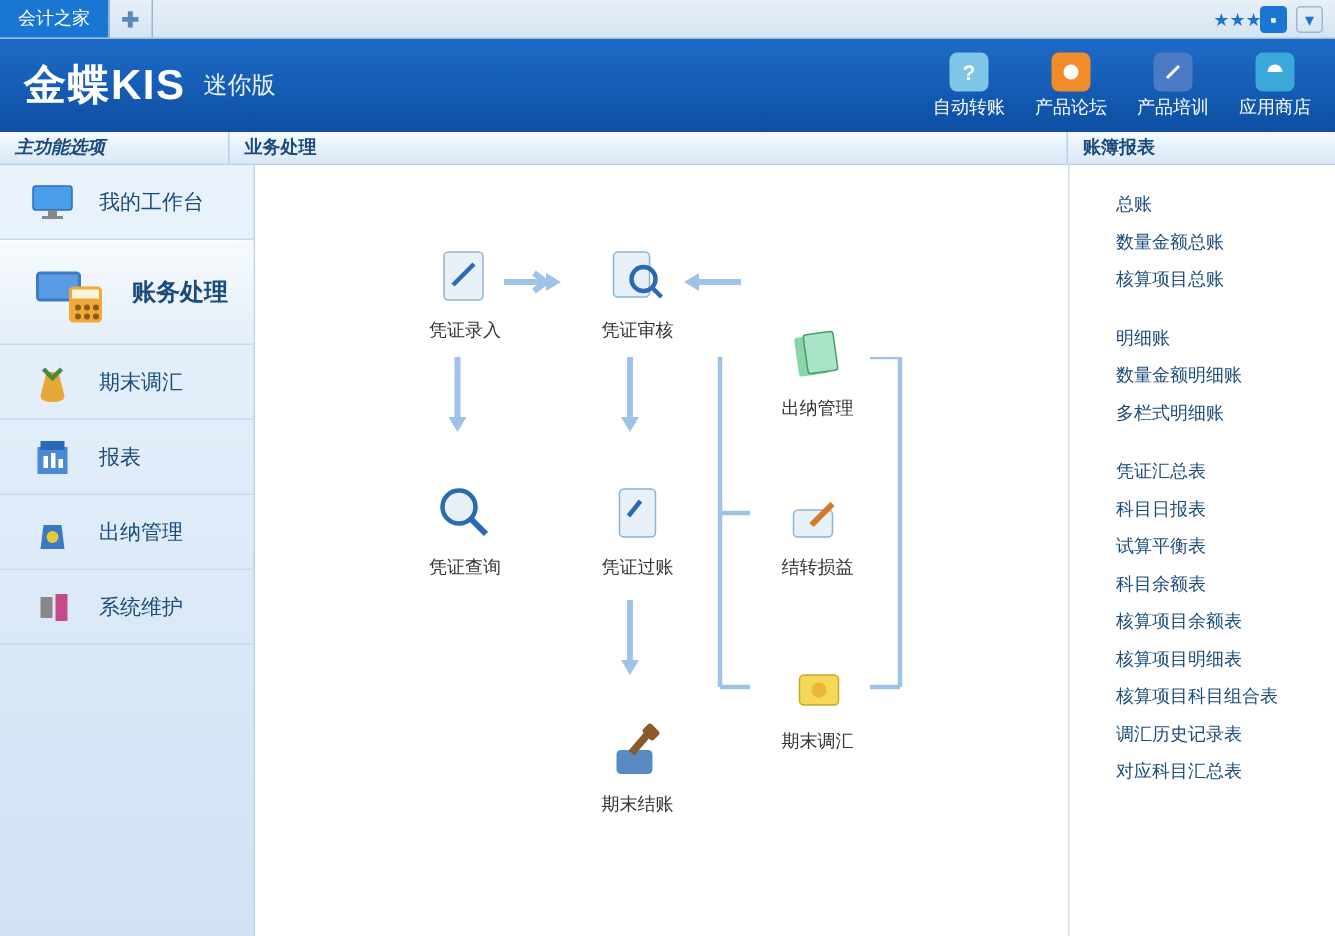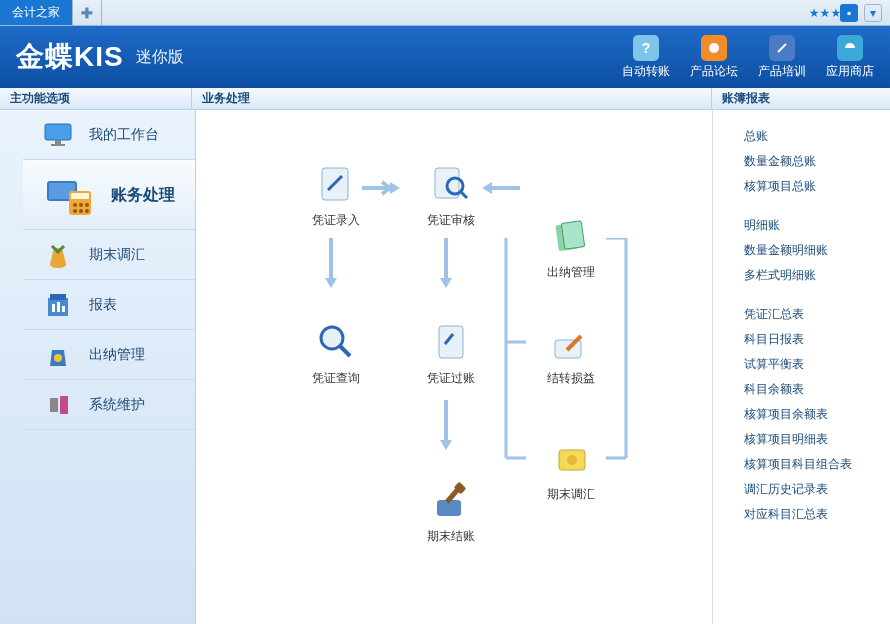--- a/index.html
+++ b/index.html
@@ -20,21 +20,21 @@
 .header-links { margin-left:auto; display:flex; gap:20px; }
 .hlink { display:flex; flex-direction:column; align-items:center; font-size:12px; cursor:pointer; }
 .hlink-icon { width:26px; height:26px; border-radius:5px; margin-bottom:2px; display:flex; align-items:center; justify-content:center; }
 
 
 .sectbar { height:22px; background:linear-gradient(#f5f9ff,#d9e8f7); border-bottom:1px solid #b8d0e8; display:flex; font-size:12px; font-weight:bold; color:#1a4b7a; }
 .sectbar > div { display:flex; align-items:center; padding-left:10px; border-right:1px solid #b8d0e8; }
 
 
 .bodywrap { display:flex; height:514px; }
-.sidebar { width:196px; background:linear-gradient(#eaf3fc,#d0e2f4); border-right:1px solid #b8d0e8;padding-left:23px; }
+.sidebar { width:170px; background:linear-gradient(#eaf3fc,#d0e2f4); border-right:1px solid #b8d0e8; }
 .sb-item { height:50px; display:flex; align-items:center; gap:14px; padding-left:18px; font-size:14px; color:#1a4b7a; border-bottom:1px solid #c8daec; cursor:pointer; }
 .sb-item.active { height:70px; background:linear-gradient(#f7fbff,#e4eef8); border-top:1px solid #fff; font-size:16px; font-weight:bold; }
 .sb-icon { width:34px; height:28px; display:flex; align-items:center; justify-content:center; flex-shrink:0; }
 .sb-item.active .sb-icon { width:56px; height:48px; }
 
 
 .main { flex:1; position:relative; background:#fff; }
 .flow-node { position:absolute; width:80px; display:flex; flex-direction:column; align-items:center; font-size:12px; color:#333; cursor:pointer; }
 .flow-icon { width:44px; height:44px; margin-bottom:6px; display:flex; align-items:center; justify-content:center; }
 .arrow { position:absolute; color:#9fc2e8; }
@@ -91,21 +91,21 @@
           <svg width="14" height="14">
             <path d="M7 2 A5 5 0 0 1 12 7 L2 7 A5 5 0 0 1 7 2" fill="#fff"></path>
           </svg>
         </div>
       <span>应用商店</span>
     </div>
   </div>
 </div>
 
 <div class="sectbar">
-  <div style="width:192px;">主功能选项</div>
+  <div style="width:153px;font-style:italic;">主功能选项</div>
   <div style="flex:1;">业务处理</div>
   <div style="width:178px;border-right:none;">账簿报表</div>
 </div>
 
 <div class="bodywrap">
 
   <div class="sidebar">
     <div class="sb-item">
       <div class="sb-icon">
           <svg width="30" height="26">

